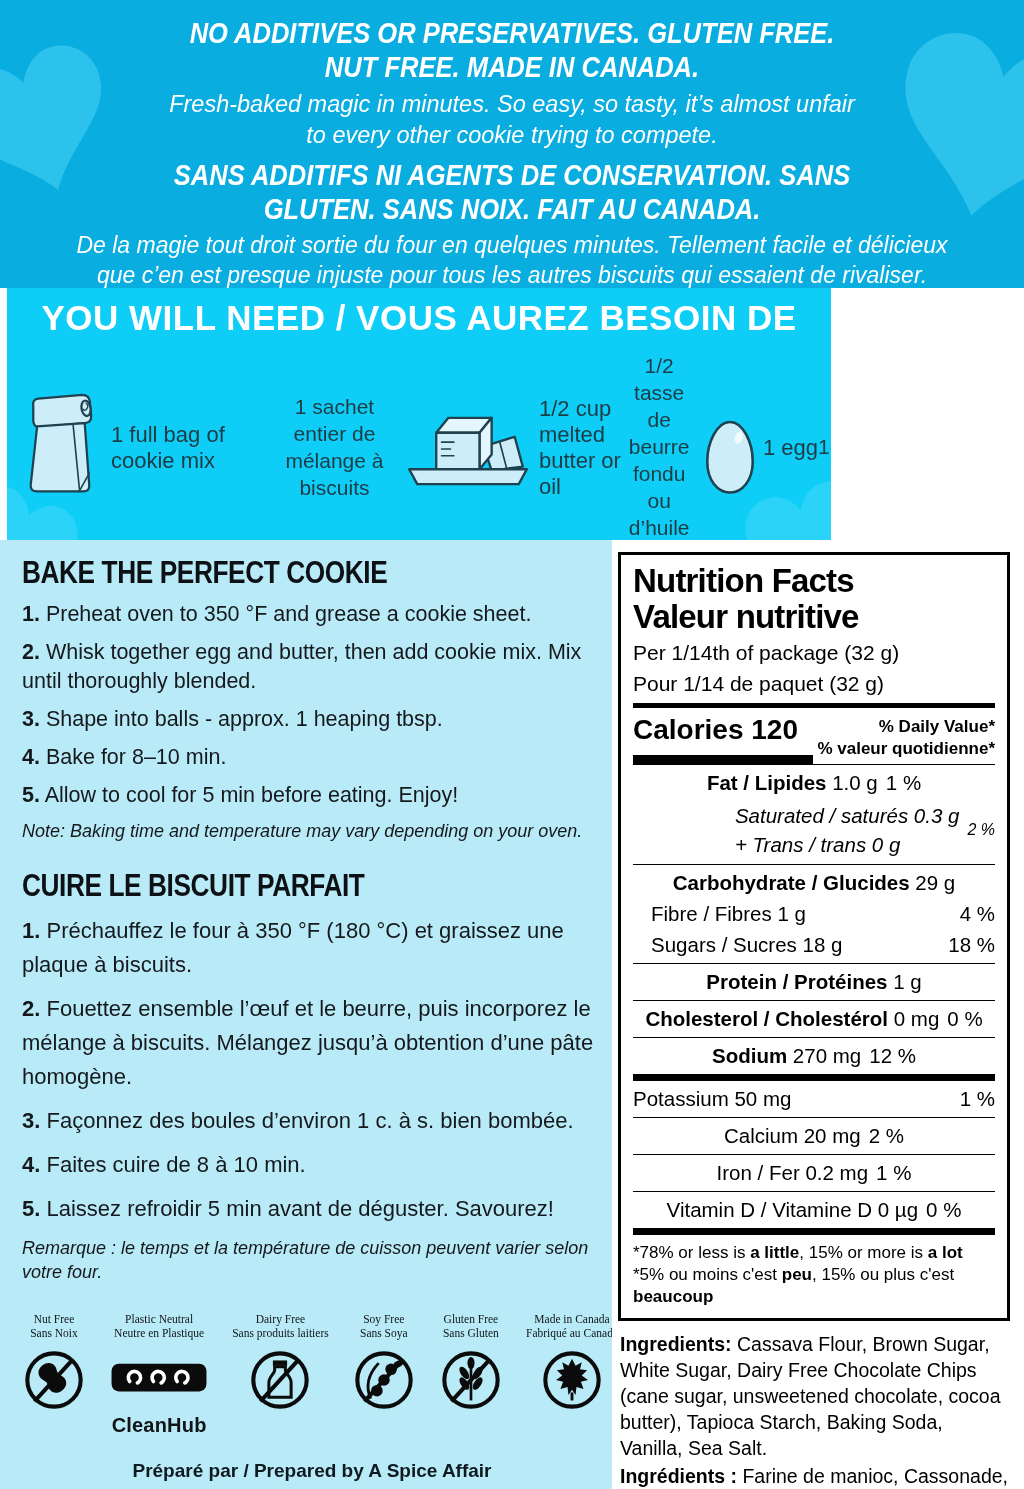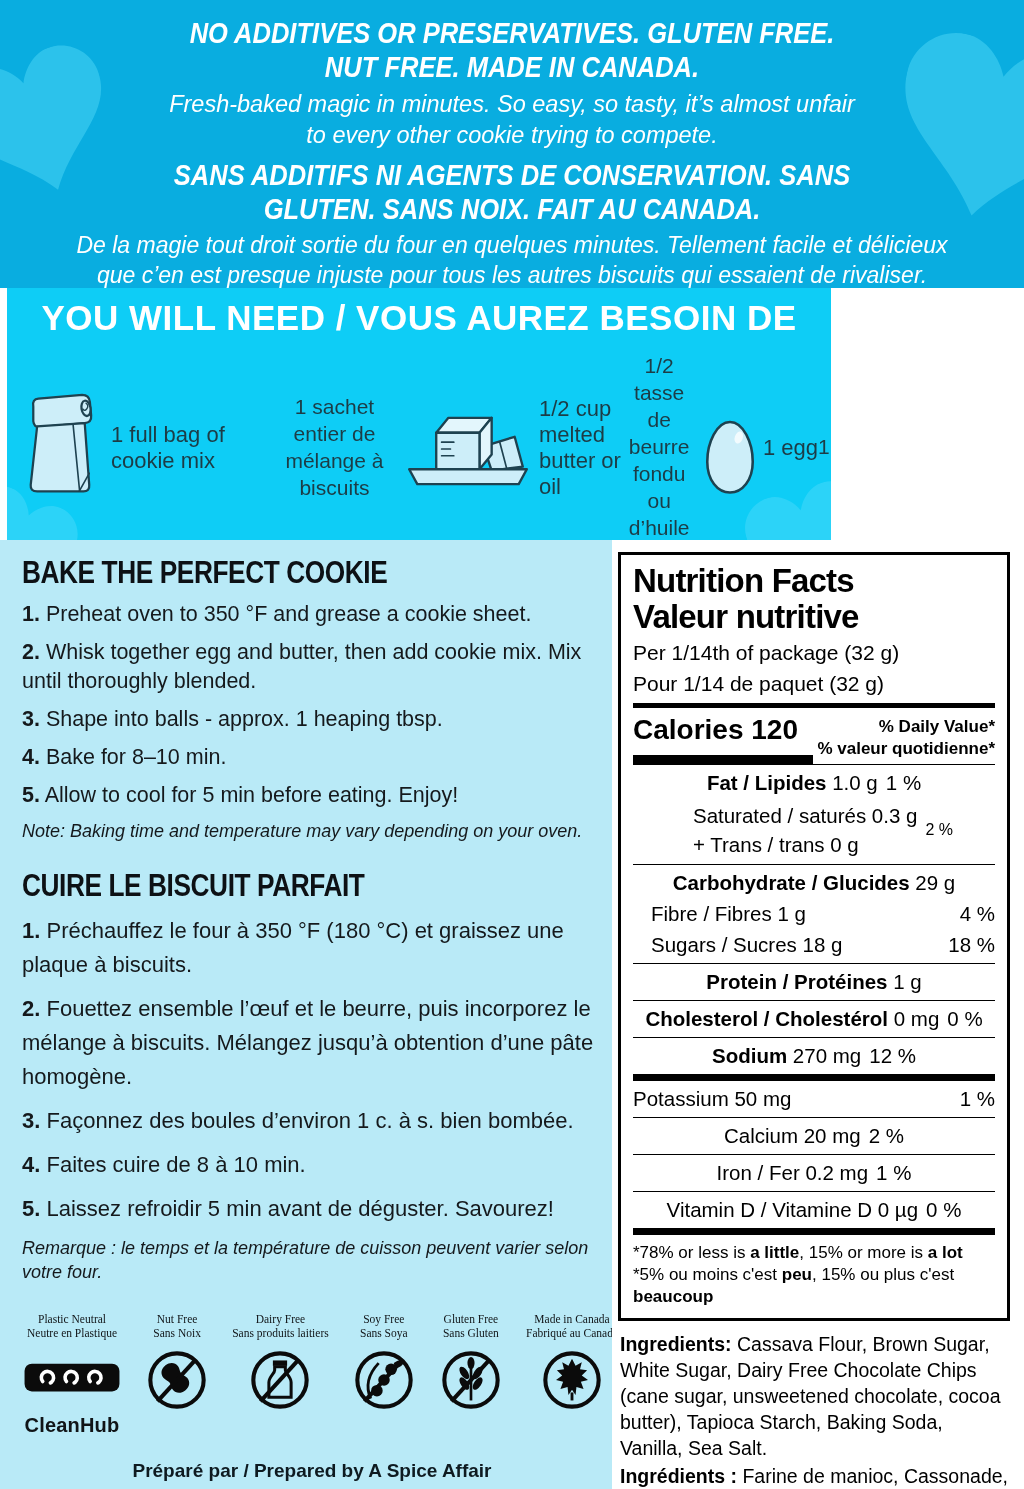--- a/index.html
+++ b/index.html
@@ -63,21 +63,21 @@
   .rule-med{height:5px; background:#000; margin-top:6px;}
   .cal-row{display:flex; justify-content:space-between; margin-top:6px;}
   .cal-left{font-size:28px; font-weight:700;}
   .cal-bar{height:9px; background:#000; width:180px; margin-top:9px;}
   .dv{font-size:17px; font-weight:700; text-align:right; line-height:22px; padding-top:2px;}
   .nrow{display:flex; justify-content:space-between; align-items:center; font-size:20.5px; line-height:26px; padding:5px 0;}
   .nrow .lbl b{font-weight:700;}
   .rt{border-top:1.6px solid #000;justify-content:center;}
   .rt-thick{border-top:7px solid #000;}
   .sub{padding-left:18px;}
-  .subgroup{display:flex; justify-content:center; align-items:center; padding:0 0 5px;}
+  .subgroup{display:flex; justify-content:flex-end; align-items:center; padding:0 0 5px;font-style:italic;}
   .subgroup .lines{padding-left:18px; font-size:20.5px; line-height:29px;}
   .pct{white-space:nowrap; padding-left:8px;}
   .nft-foot{font-size:17px; line-height:22px; padding-top:7px;}
   .nft-foot b{font-weight:700;}
 
   .ingredients{margin:10px 2px 0 2px; color:#000; font-size:19.5px; line-height:26px;}
   .ingredients .lead{font-weight:700;}
   .ing-fr{margin-top:2px;}
 </style>
 </head>
@@ -187,50 +187,50 @@
         <p><b>2.</b><span> Fouettez ensemble l’œuf et le beurre, puis incorporez le mélange à biscuits. Mélangez jusqu’à obtention d’une pâte homogène.</span></p>
         <p><b>3.</b><span> Façonnez des boules d’environ 1 c. à s. bien bombée.</span></p>
         <p><b>4.</b><span> Faites cuire de 8 à 10 min.</span></p>
         <p><b>5.</b><span> Laissez refroidir 5 min avant de déguster. Savourez!</span></p>
       </div>
       <div class="note">Remarque : le temps et la température de cuisson peuvent varier selon votre four.</div>
     </div>
 
     <div class="badges">
       <div class="badge">
+        <div class="badge-label">Nut Free
+Sans Noix</div>
+        <div class="badge-icon">
+          <svg width="64" height="64" viewBox="0 0 72 72">
+            <circle cx="36" cy="36" r="30" fill="none" stroke="#0b0b0b" stroke-width="4.6"></circle>
+            <g transform="rotate(-38 36 36)">
+                <path d="M36 15 c6.5 0 10.5 4 10.5 9.5 c0 3.2 -2.2 5.3 -2.2 8.5 c0 3.2 2.2 5.3 2.2 8.5 c0 5.5 -4 9.5 -10.5 9.5 c-6.5 0 -10.5 -4 -10.5 -9.5 c0 -3.2 2.2 -5.3 2.2 -8.5 c0 -3.2 -2.2 -5.3 -2.2 -8.5 c0 -5.5 4 -9.5 10.5 -9.5 z" fill="#0b0b0b"></path>
+              </g>
+            <line x1="57" y1="13" x2="14" y2="60" stroke="#0b0b0b" stroke-width="4.6"></line>
+          </svg>
+        </div>
+      </div>
+
+      <div class="badge">
         <div class="badge-label">Plastic Neutral
 Neutre en Plastique</div>
         <div class="badge-icon">
           <svg width="100" height="36" viewBox="0 0 120 44">
             <rect x="2" y="2" width="116" height="34" rx="9" fill="#0b0b0b"></rect>
             <g fill="none" stroke="#fff" stroke-width="4.4" stroke-linecap="round">
               <circle cx="30" cy="19" r="7.5" stroke-dasharray="36 12" transform="rotate(140 30 19)"></circle>
               <circle cx="59" cy="19" r="7.5" stroke-dasharray="36 12" transform="rotate(140 59 19)"></circle>
               <circle cx="88" cy="19" r="7.5" stroke-dasharray="36 12" transform="rotate(140 88 19)"></circle>
             </g>
           </svg>
         </div>
         <div class="cleanhub-text">CleanHub</div>
       </div>
 
       <div class="badge">
-        <div class="badge-label">Nut Free
-Sans Noix</div>
-        <div class="badge-icon">
-          <svg width="64" height="64" viewBox="0 0 72 72">
-            <circle cx="36" cy="36" r="30" fill="none" stroke="#0b0b0b" stroke-width="4.6"></circle>
-            <g transform="rotate(-38 36 36)">
-                <path d="M36 15 c6.5 0 10.5 4 10.5 9.5 c0 3.2 -2.2 5.3 -2.2 8.5 c0 3.2 2.2 5.3 2.2 8.5 c0 5.5 -4 9.5 -10.5 9.5 c-6.5 0 -10.5 -4 -10.5 -9.5 c0 -3.2 2.2 -5.3 2.2 -8.5 c0 -3.2 -2.2 -5.3 -2.2 -8.5 c0 -5.5 4 -9.5 10.5 -9.5 z" fill="#0b0b0b"></path>
-              </g>
-            <line x1="57" y1="13" x2="14" y2="60" stroke="#0b0b0b" stroke-width="4.6"></line>
-          </svg>
-        </div>
-      </div>
-
-      <div class="badge">
         <div class="badge-label">Dairy Free
 Sans produits laitiers</div>
         <div class="badge-icon">
           <svg width="64" height="64" viewBox="0 0 72 72">
             <circle cx="36" cy="36" r="30" fill="none" stroke="#0b0b0b" stroke-width="4.6"></circle>
             <rect x="28" y="14" width="16" height="6" fill="#0b0b0b"></rect>
             <path d="M30 21 v4 c0 3.5 -6.5 7.5 -6.5 13.5 v17 h25 v-17 c0 -6 -6.5 -10 -6.5 -13.5 v-4 z" fill="none" stroke="#0b0b0b" stroke-width="3.4"></path>
             <line x1="57" y1="13" x2="14" y2="60" stroke="#0b0b0b" stroke-width="4.6"></line>
           </svg>
         </div>

